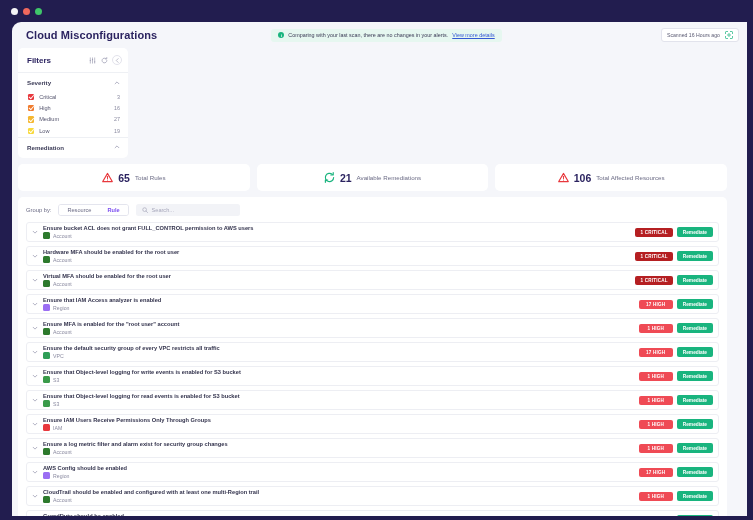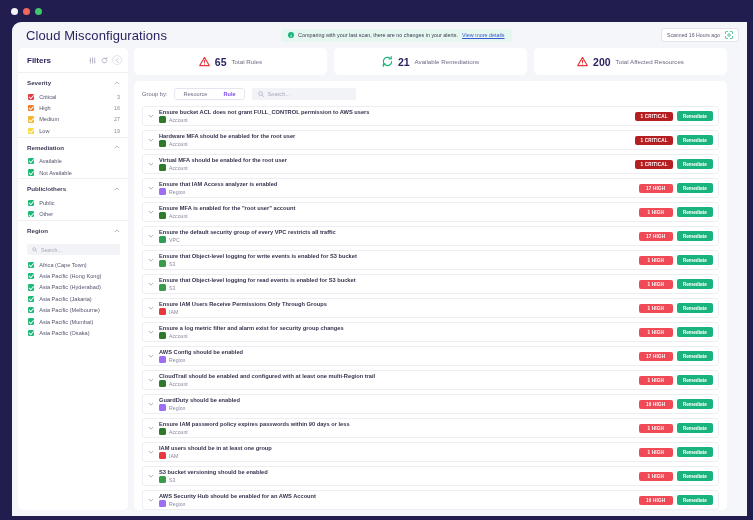--- a/index.html
+++ b/index.html
@@ -29,21 +29,21 @@
     background: #f5f6fa;
     border-radius: 9px 0 0 0;
     overflow: hidden;
   }
   
   .topbar {
     height: 26px; display: flex; align-items: center;
     padding: 0 8px 0 14px; gap: 10px;
   }
   .app-title {
-    font-size: 13px; font-weight: normal; color: #2b2360;
+    font-size: 11px; font-weight: bold; color: #2b2360;
     letter-spacing: .1px; white-space: nowrap;
   }
   .notice {
     flex: 0 0 auto; margin-left: 104px;
     background: #e6f7f0; border-radius: 3px;
     height: 13px; display: flex; align-items: center; gap: 4px;
     padding: 0 7px; font-size: 5.4px; color: #3a3a55;
   }
   .notice .ico {
     width: 6px; height: 6px; border-radius: 50%;
@@ -57,21 +57,21 @@
     border: 1px solid #e2e3ec; border-radius: 3px;
     height: 14px; display: flex; align-items: center; gap: 5px;
     padding: 0 5px; font-size: 5.2px; color: #5a5a72;
   }
   .scan-ico {
     width: 8px; height: 8px; position: relative; flex: 0 0 8px;
   }
   .scan-ico svg { display: block; }
 
   
-  .body { display: flex; height: calc(100% - 26px); padding: 0 20px 6px 6px; gap: 6px; }
+  .body { display: flex; height: calc(100% - 26px); padding: 0 20px 6px 6px; gap: 6px; flex-direction: column; }
 
   
   .sidebar {
     width: 110px; flex: 0 0 110px;
     background: #fff; border-radius: 5px;
     display: flex; flex-direction: column; overflow: hidden;
   }
   .side-head {
     display: flex; align-items: center;
     padding: 7px 6px 7px 9px; gap: 4px;
@@ -405,21 +405,21 @@
               <span class="lab">Available Remediations</span>
             </div>
             <div class="stat">
               <span class="sico">
                 <svg width="11" height="11" viewBox="0 0 16 16">
                   <path d="M8 2 15 14H1z" fill="none" stroke="#e8383d" stroke-width="1.5" stroke-linejoin="round"></path>
                   <path d="M8 6.2v3.4" stroke="#e8383d" stroke-width="1.5" stroke-linecap="round"></path>
                   <circle cx="8" cy="11.6" r=".85" fill="#e8383d"></circle>
                 </svg>
               </span>
-              <span class="num">200</span>
+              <span class="num">106</span>
               <span class="lab">Total Affected Resources</span>
             </div>
           </div>
 
         <div class="listcard">
 
           <div class="toolbar">
             <span class="gb">Group by:</span>
             <div class="seg" id="seg-host">
                 <div>Resource</div>

